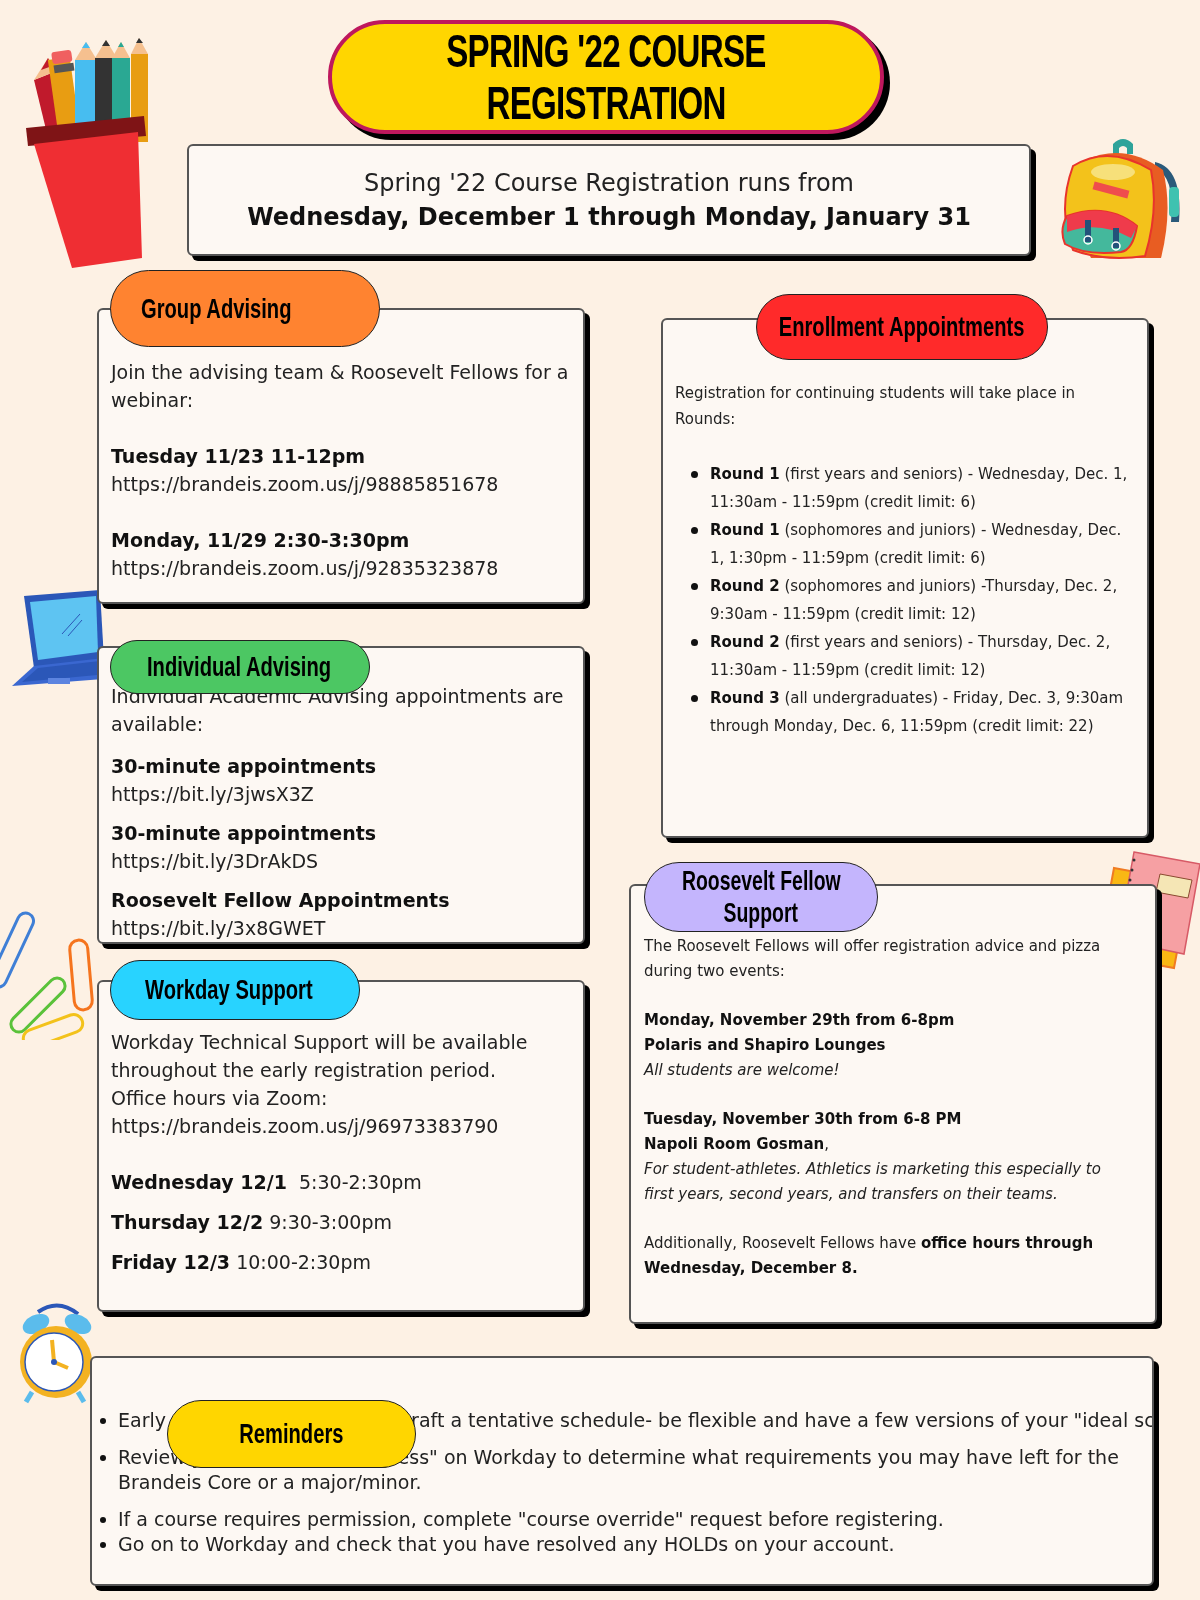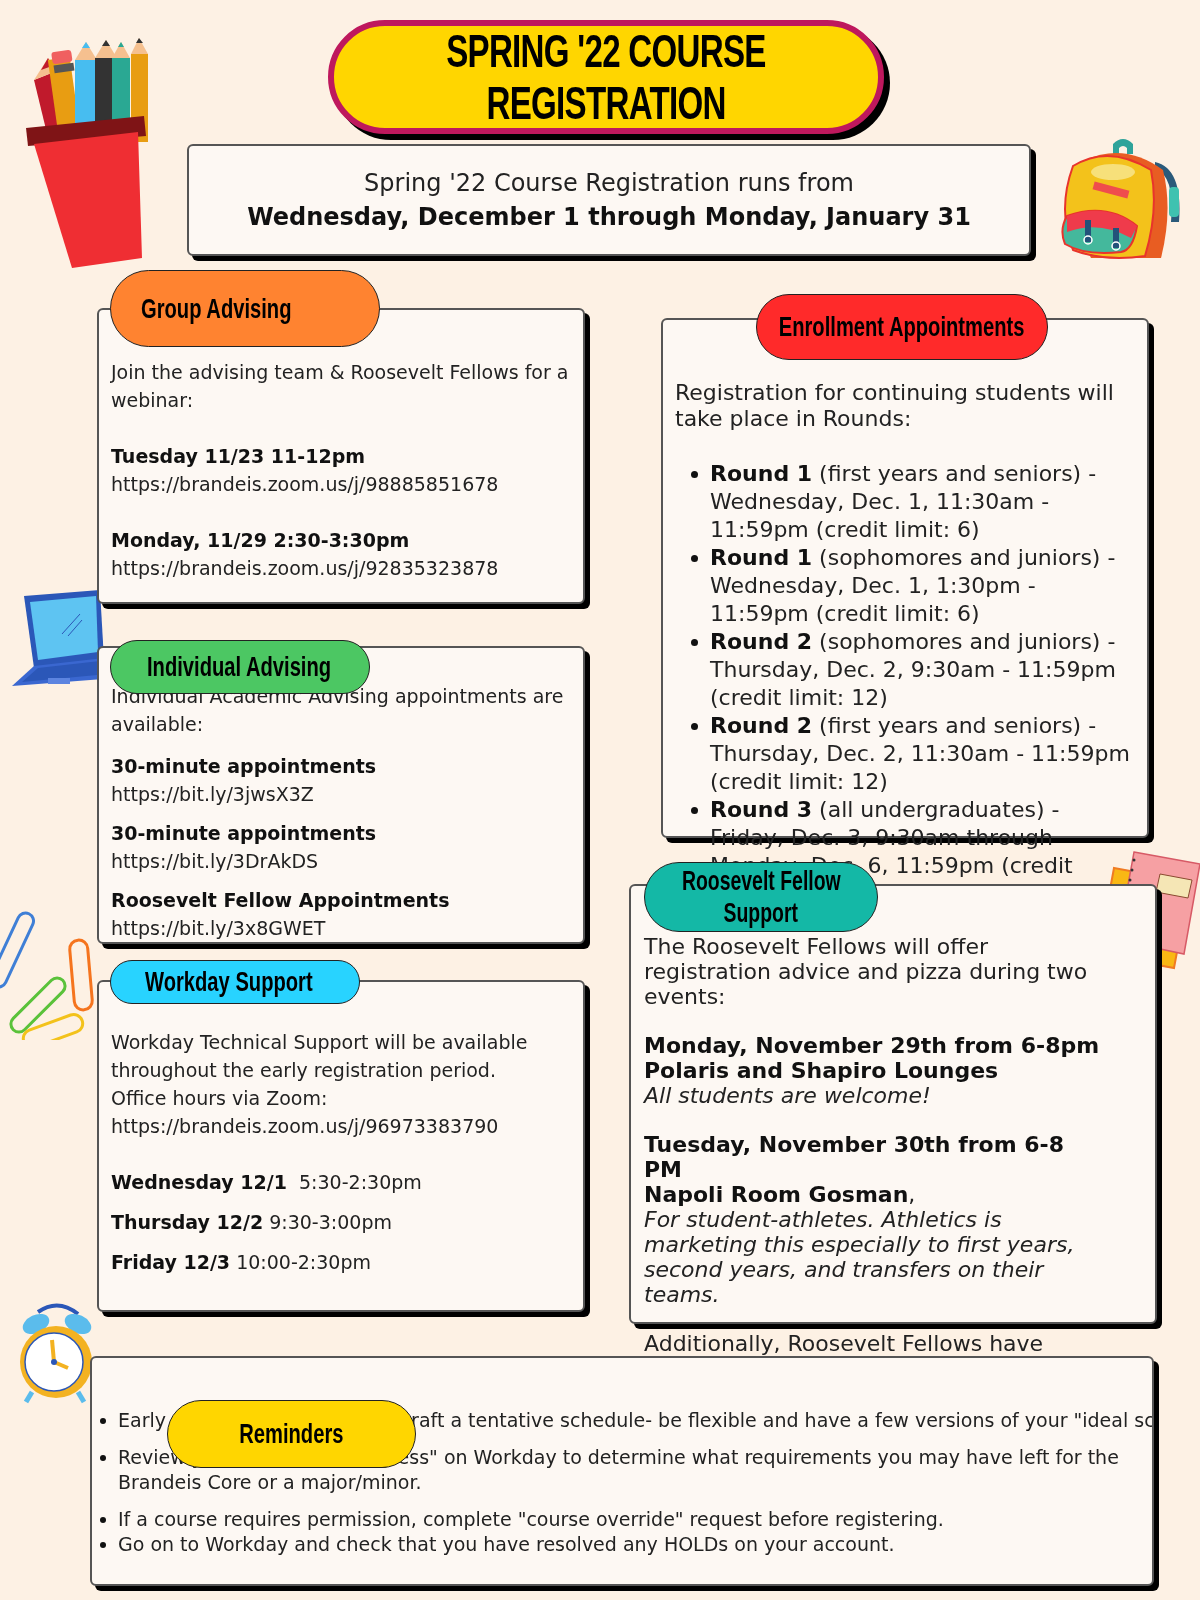--- a/index.html
+++ b/index.html
@@ -10,21 +10,21 @@
       color: #1a1a1a;
       position: relative;
       overflow: hidden;
     }
     .abs { position: absolute; }
 
     
     .title-pill {
       left: 328px; top: 20px; width: 556px; height: 114px;
       background: #ffd600;
-      border: 6px solid #be185d;
+      border: 4px solid #be185d;
       border-radius: 57px;
       box-shadow: 6px 6px 0 #000;
       display: flex; flex-direction: column; align-items: center; justify-content: center;
     }
     .title-pill .line {
       font-family: "Liberation Sans", sans-serif;
       font-weight: bold;
       font-size: 46px;
       line-height: 52px;
       letter-spacing: -1px;
@@ -34,21 +34,21 @@
     }
 
     
     .card {
       background: #fdf8f3;
       border: 2px solid #555;
       border-radius: 6px;
       box-shadow: 5px 5px 0 #000;
     }
     .txt { font-size: 19px; line-height: 28px; color: #222; }
-    .txt-sm { font-size: 22px; line-height: 25px; color: #222; }
+    .txt-sm { font-size: 15px; line-height: 25px; color: #222; }
     .b { font-weight: bold; color: #111; }
     .i { font-style: italic; }
 
     
     .intro {
       left: 187px; top: 144px; width: 844px; height: 112px;
       display: flex; flex-direction: column; align-items: center; justify-content: center;
       text-align: center;
     }
     .intro .l1 { font-size: 24px; line-height: 34px; color: #222; }
@@ -69,21 +69,21 @@
       transform: scaleX(0.72);
       white-space: nowrap;
       color: #000;
       display: block;
     }
 
     .pill-orange { background: #ff8330; }
     .pill-green  { background: #4cc763; }
     .pill-blue   { background: #28d3ff; }
     .pill-red    { background: #ff2a2a; }
-    .pill-purple { background: #14b8a6; }
+    .pill-purple { background: #c4b5fd; }
     .pill-yellow { background: #ffd600; }
 
     ul.rounds { list-style: none; }
     ul.rounds li { position: relative; padding-left: 35px; margin-bottom: 0; }
     ul.rounds li::before {
       content: ""; position: absolute; left: 16px; top: 11px;
       width: 7px; height: 7px; border-radius: 50%; background: #111;
     }
 
     ul.reminders { list-style: none; }
@@ -252,21 +252,21 @@
     <div class="txt" style="margin-bottom:12px;">
       <span class="b">Thursday 12/2</span>
       <span>9:30-3:00pm</span>
     </div>
     <div class="txt">
       <span class="b">Friday 12/3</span>
       <span>10:00-2:30pm</span>
     </div>
   </div>
 </div>
-<div class="abs pill pill-blue" style="left:110px; top:960px; width:250px; height:44px; justify-content:flex-start; padding-left:34px;">
+<div class="abs pill pill-blue" style="left:110px; top:960px; width:250px; height:60px; justify-content:flex-start; padding-left:34px;">
   <span style="transform-origin:left center;">Workday Support</span>
 </div>
 
 <div class="abs card" style="left:661px; top:318px; width:488px; height:520px;">
   <div style="position:absolute; left:12px; top:60px; width:460px;">
     <div class="txt-sm" style="line-height:26px;">Registration for continuing students will take place in Rounds:</div>
     <div style="height:28px;"></div>
     <ul class="rounds">
       <li class="txt-sm" style="line-height:28px;">
         <span class="b">Round 1</span><span> (first years and seniors) - Wednesday, Dec. 1, 11:30am - 11:59pm (credit limit: 6)</span>

